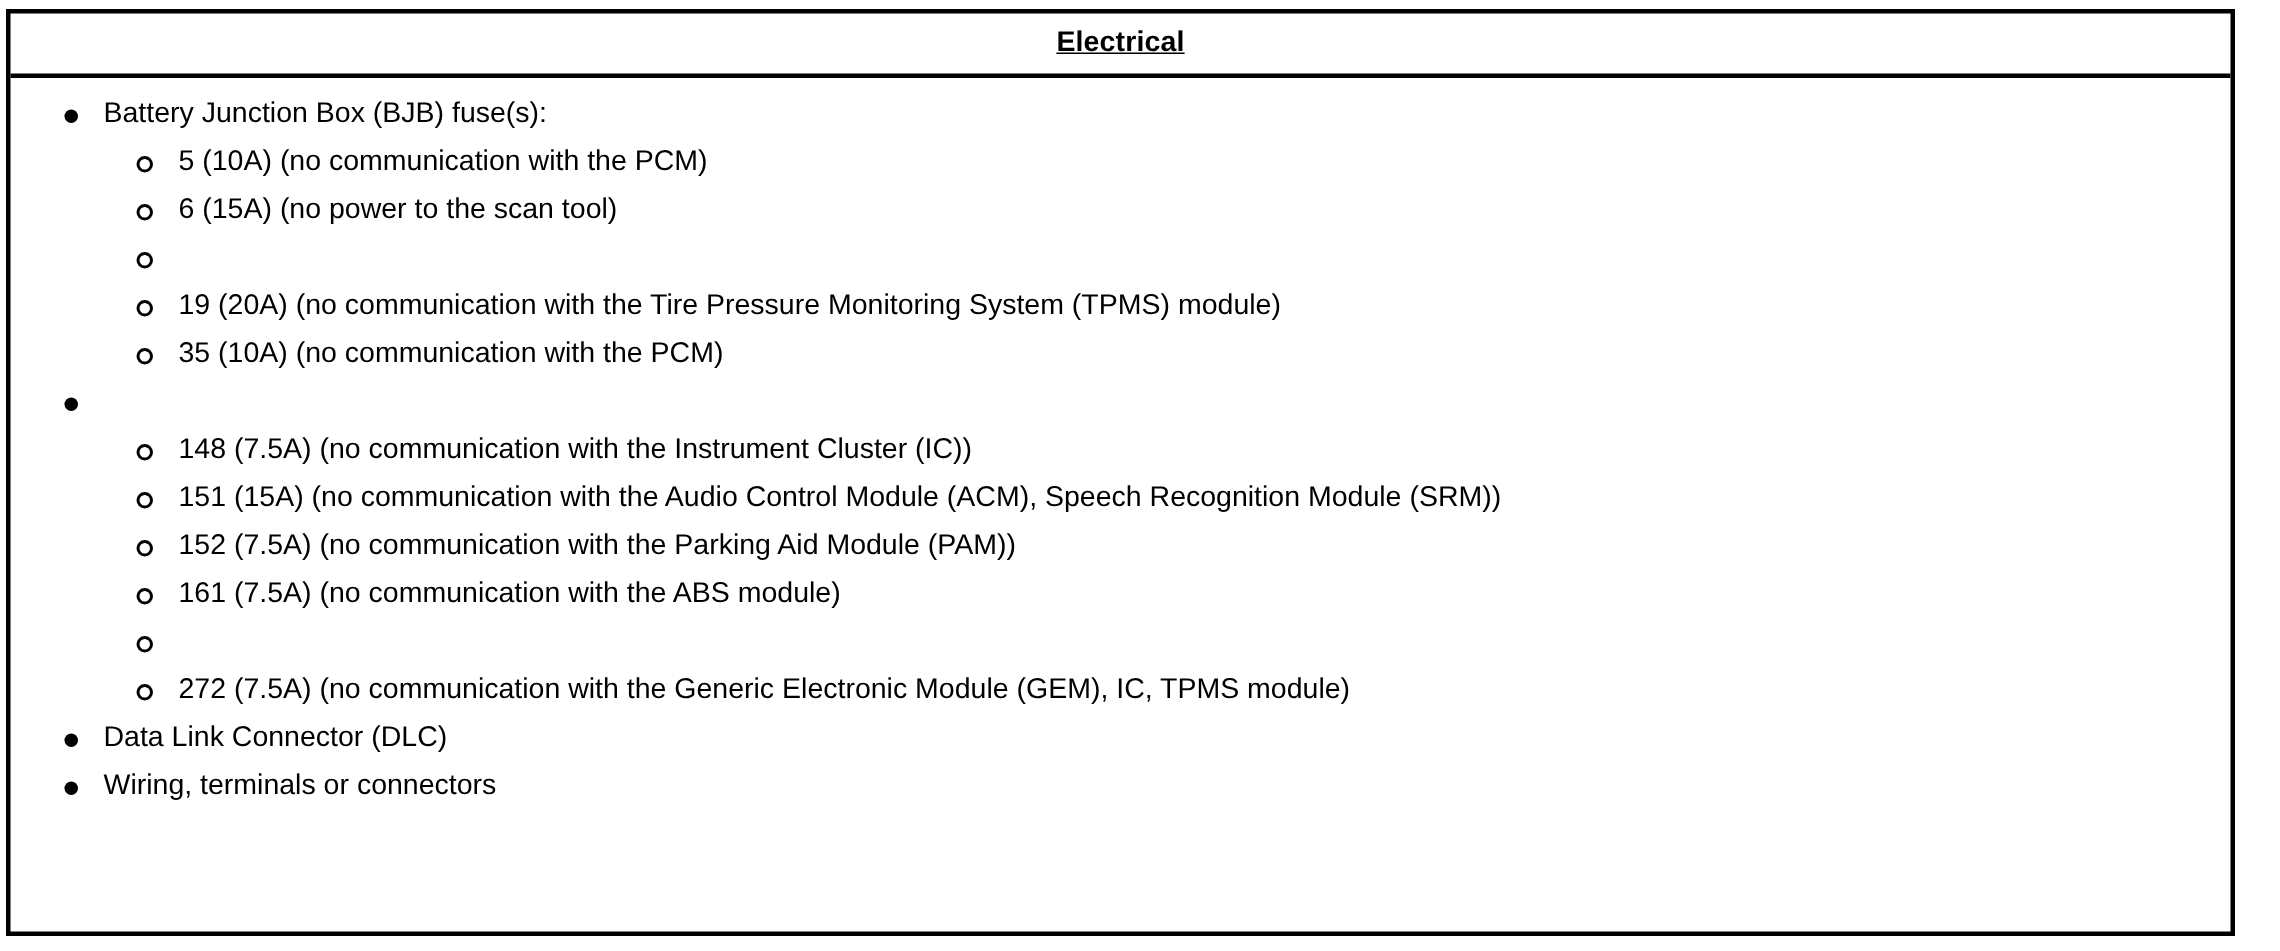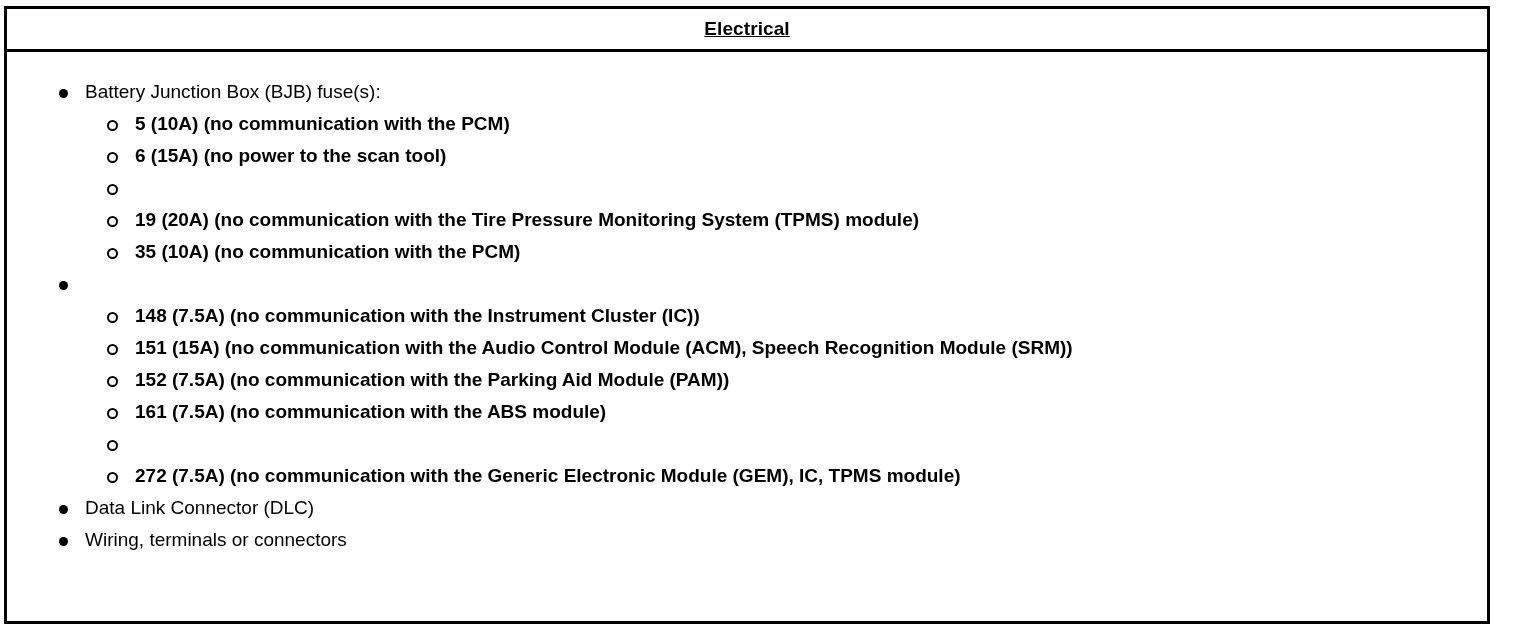--- a/index.html
+++ b/index.html
@@ -41,21 +41,21 @@
     letter-spacing: 0.1px;
     text-decoration: underline;
   }
 
   .body-area {
     padding: 8px 0 0 0;
   }
 
   ul.lvl1 {
     list-style: none;
-    margin: 16px;
+    margin: 0;
     padding: 0;
   }
 
   li.row {
     position: relative;
     font-size: 19px;
     line-height: 32px;
     height: 32px;
     white-space: nowrap;
   }
@@ -80,21 +80,20 @@
     top: 13px;
     width: 9px;
     height: 9px;
     background: #000000;
     border-radius: 50%;
   }
 
   
   li.lvl2 {
     padding-left: 112px;
-    font-weight: bold;
   }
   li.lvl2 > .marker {
     position: absolute;
     left: 84px;
     top: 0;
     width: 11px;
     height: 32px;
   }
   li.lvl2 > .marker::before {
     content: "";

